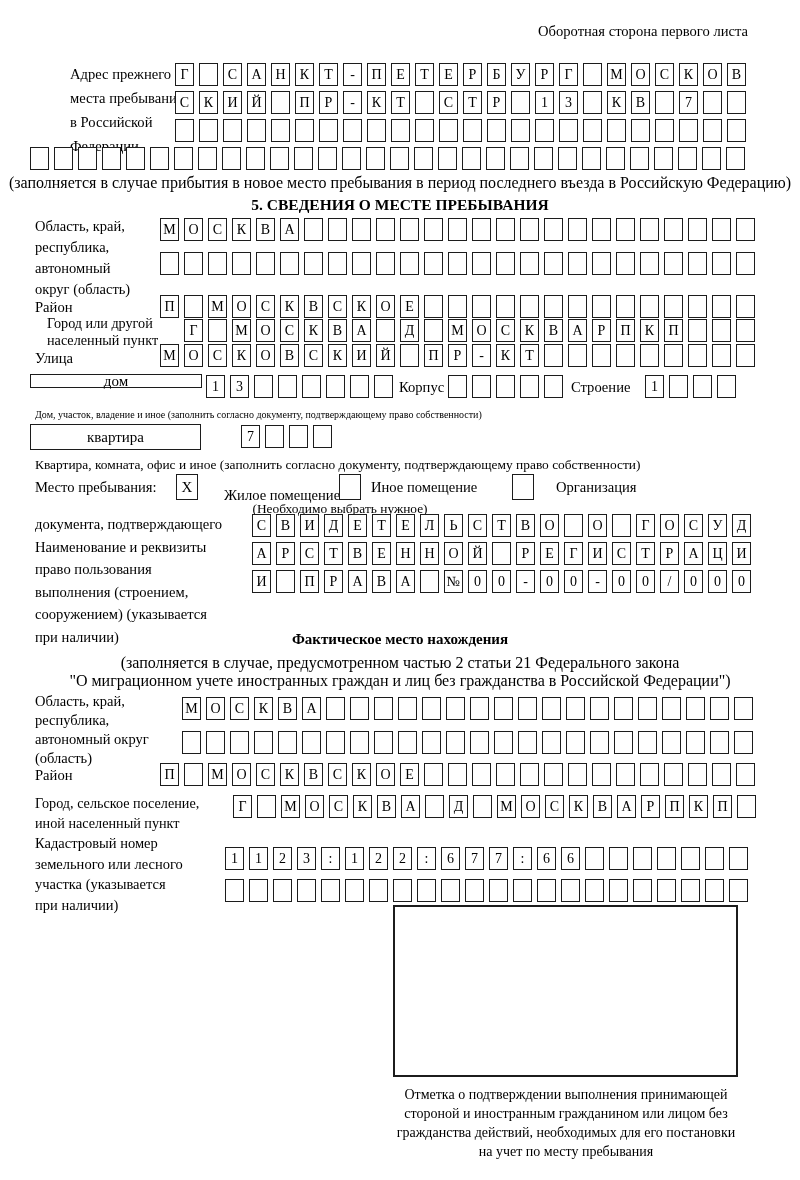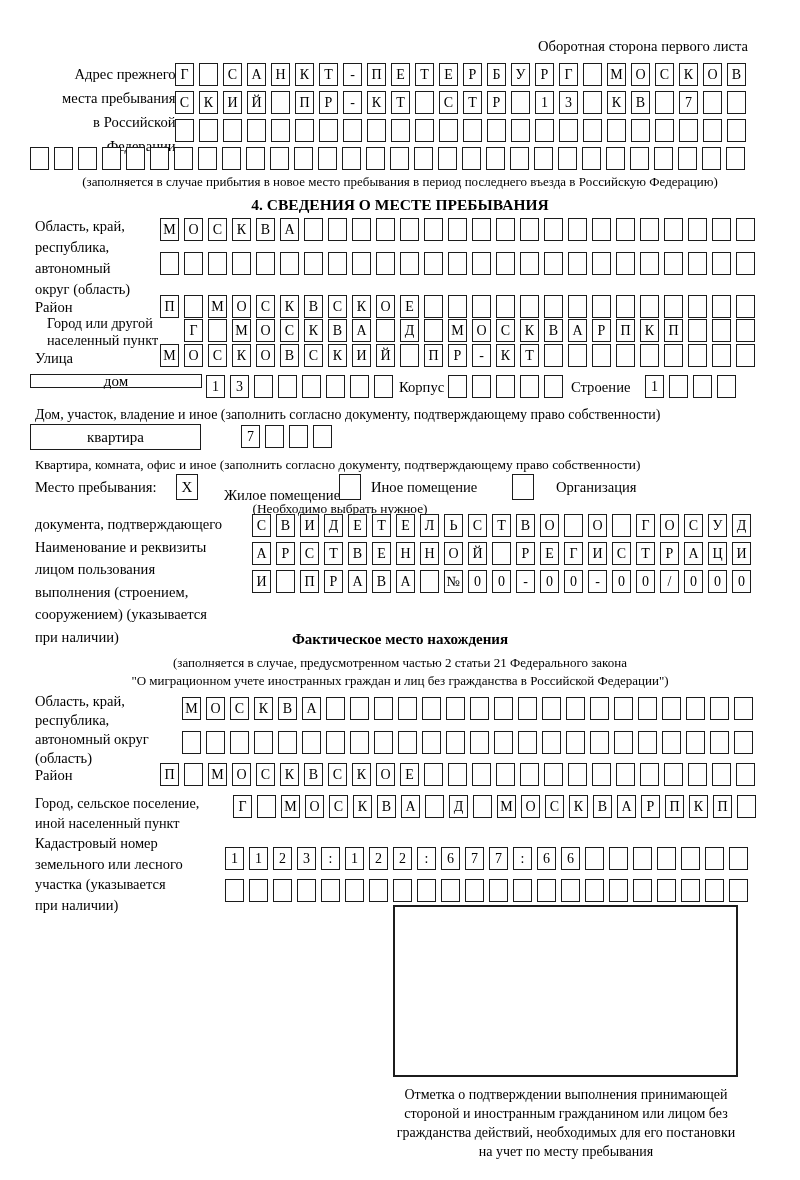--- a/index.html
+++ b/index.html
@@ -10,41 +10,41 @@
   }
   .abs { position:absolute; }
   .boxrow { display:flex; column-gap:5px; }
   .cell {
     flex:0 0 19px; width:19px; height:23px; border:1.5px solid #1c1c1c;
     display:flex; align-items:center; justify-content:center;
     font-size:14px; line-height:1; background:#fff;
   }
   .lbl { font-size:14.6px; line-height:22px; white-space:nowrap; }
   .lines div { white-space:nowrap; }
-  .caption { font-size:13px; text-align:center; width:800px; left:0; }
+  .caption { font-size:16px; text-align:center; width:800px; left:0; }
   .bold { font-weight:bold; }
   .center { text-align:center; }
   .namedbox {
     border:1.5px solid #1c1c1c; display:flex; align-items:center; justify-content:center;
     font-size:15px; background:#fff;
   }
   .markbox {
     width:22px; height:26px; border:1.5px solid #1c1c1c;
     display:flex; align-items:center; justify-content:center; font-size:15px; background:#fff;
   }
   .stamp { border:2px solid #1c1c1c; background:#fff; }
 </style>
 </head>
 <body>
 
 <div class="page">
 
-  <div class="abs lbl" style="right:52px;top:35px;margin-left:44px;">Оборотная сторона первого листа</div>
-
-  <div class="abs lines lbl" style="left:62px;top:62px;line-height:24px;text-align:right;">
+  <div class="abs lbl" style="right:52px;top:20px;margin-left:44px;">Оборотная сторона первого листа</div>
+
+  <div class="abs lines lbl" style="left:70px;top:62px;line-height:24px;">
       <div>Адрес прежнего</div>
       <div>места пребывания</div>
       <div>в Российской</div>
       <div>Федерации</div>
     </div>
   <div class="abs boxrow" style="left:175px;top:63px;">
       <div class="cell">Г</div>
       <div class="cell"></div>
       <div class="cell">С</div>
       <div class="cell">А</div>
@@ -148,21 +148,21 @@
       <div class="cell"></div>
       <div class="cell"></div>
       <div class="cell"></div>
       <div class="cell"></div>
       <div class="cell"></div>
       <div class="cell"></div>
       <div class="cell"></div>
     </div>
   <div class="abs caption" style="top:174px;">(заполняется в случае прибытия в новое место пребывания в период последнего въезда в Российскую Федерацию)</div>
 
-  <div class="abs caption bold" style="top:196px;font-size:15.5px;">4. СВЕДЕНИЯ О МЕСТЕ ПРЕБЫВАНИЯ</div>
+  <div class="abs caption bold" style="top:196px;font-size:15.5px;">5. СВЕДЕНИЯ О МЕСТЕ ПРЕБЫВАНИЯ</div>
 
   <div class="abs lines lbl" style="left:35px;top:216px;line-height:21px;font-size:14.5px;">
       <div>Область, край,</div>
       <div>республика,</div>
       <div>автономный</div>
       <div>округ (область)</div>
     </div>
   <div class="abs boxrow" style="left:160px;top:218px;">
       <div class="cell">М</div>
       <div class="cell">О</div>
@@ -326,21 +326,21 @@
       <div class="cell"></div>
       <div class="cell"></div>
     </div>
   <div class="abs lbl" style="left:571px;top:376px;">Строение</div>
   <div class="abs boxrow" style="left:645px;top:375px;">
       <div class="cell">1</div>
       <div class="cell"></div>
       <div class="cell"></div>
       <div class="cell"></div>
     </div>
-  <div class="abs lbl" style="left:35px;top:404px;font-size:14px;">Дом, участок, владение и иное (заполнить согласно документу, подтверждающему право собственности)</div>
+  <div class="abs lbl" style="left:35px;top:404px;font-size:10px;">Дом, участок, владение и иное (заполнить согласно документу, подтверждающему право собственности)</div>
 
   <div class="abs namedbox" style="left:30px;top:424px;width:171px;height:26px;">квартира</div>
   <div class="abs boxrow" style="left:241px;top:425px;">
       <div class="cell">7</div>
       <div class="cell"></div>
       <div class="cell"></div>
       <div class="cell"></div>
     </div>
   <div class="abs lbl" style="left:35px;top:454px;font-size:13.4px;">Квартира, комната, офис и иное (заполнить согласно документу, подтверждающему право собственности)</div>
 
@@ -349,21 +349,21 @@
   <div class="abs lbl" style="left:204px;top:484px;margin-left:20px;">Жилое помещение</div>
   <div class="abs markbox" style="left:339px;top:474px;"></div>
   <div class="abs lbl" style="left:371px;top:476px;">Иное помещение</div>
   <div class="abs markbox" style="left:512px;top:474px;"></div>
   <div class="abs lbl" style="left:556px;top:476px;">Организация</div>
   <div class="abs center" style="left:150px;top:501px;width:380px;font-size:13.4px;">(Необходимо выбрать нужное)</div>
 
   <div class="abs lines lbl" style="left:35px;top:513px;line-height:22.5px;">
       <div>документа, подтверждающего</div>
       <div>Наименование и реквизиты</div>
-      <div>лицом пользования</div>
+      <div>право пользования</div>
       <div>выполнения (строением,</div>
       <div>сооружением) (указывается</div>
       <div>при наличии)</div>
     </div>
   <div class="abs boxrow" style="left:252px;top:514px;">
       <div class="cell">С</div>
       <div class="cell">В</div>
       <div class="cell">И</div>
       <div class="cell">Д</div>
       <div class="cell">Е</div>

